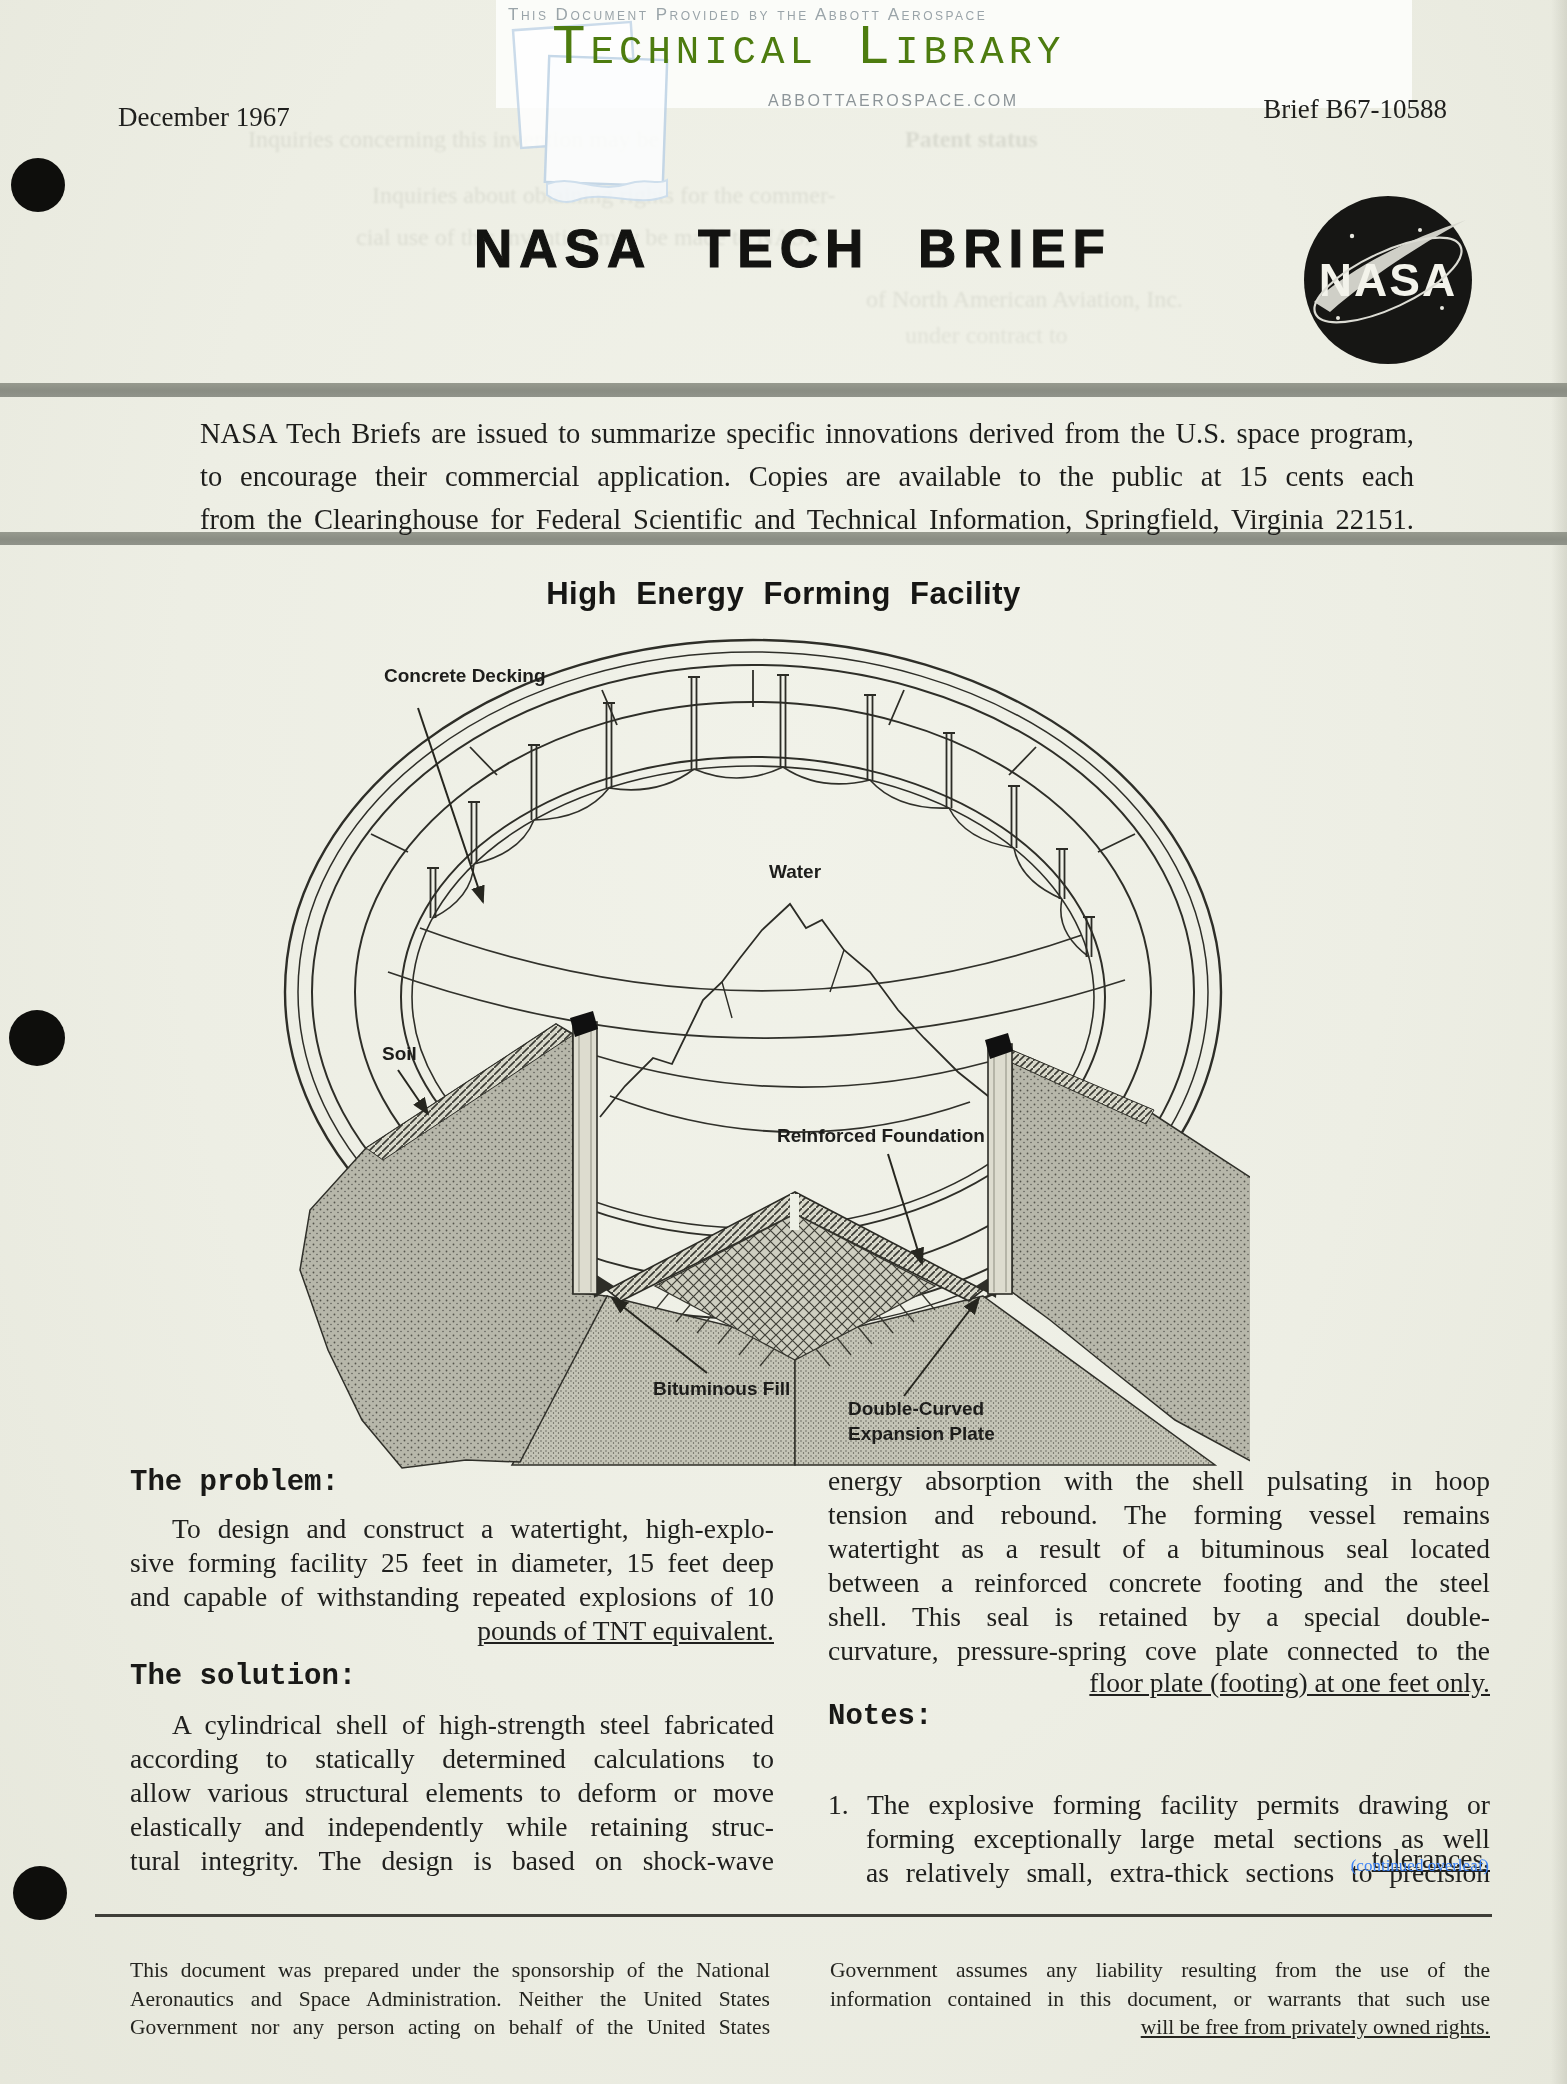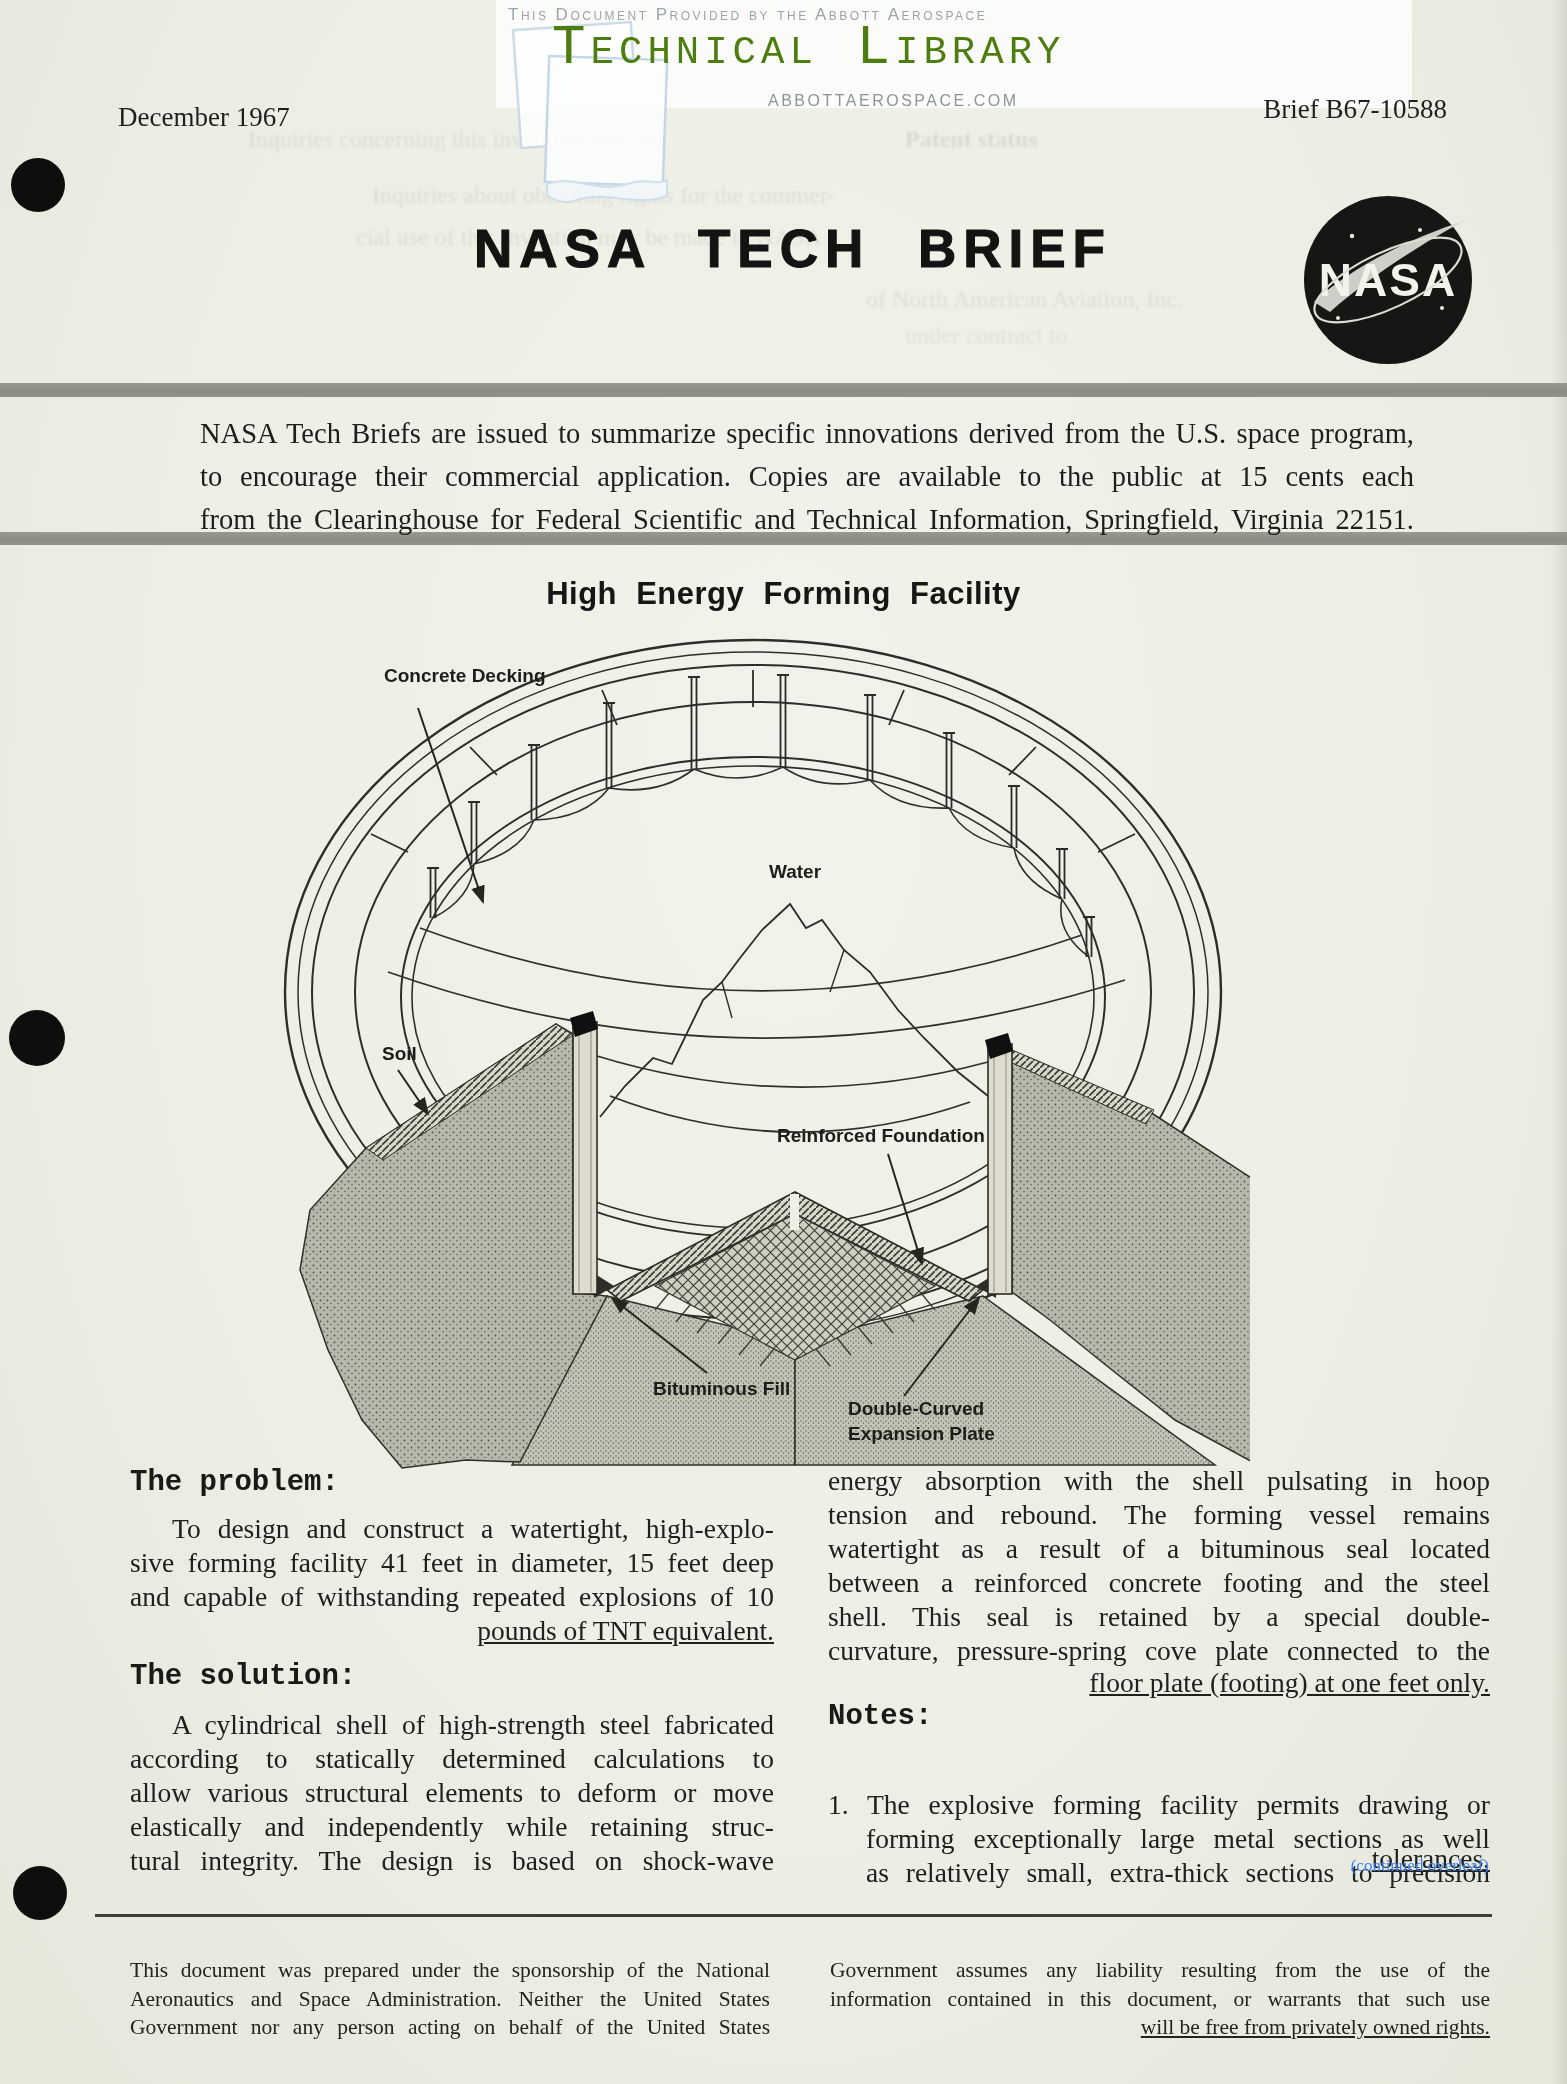--- a/index.html
+++ b/index.html
@@ -186,21 +186,21 @@
     <text x="507" y="522">Reinforced Foundation</text>
     <text x="383" y="775">Bituminous Fill</text>
     <text x="578" y="795">Double-Curved</text>
     <text x="578" y="820">Expansion Plate</text>
   </g>
 </svg>
 </div>
 
 <div class="abs colhead" style="left:130px;top:1466px;">The problem:</div>
 <div class="abs jlines body-text" style="left:130px;top:1512px;width:644px;text-indent:42px;">To design and construct a watertight, high-explo-
-sive forming facility 41 feet in diameter, 15 feet deep
+sive forming facility 25 feet in diameter, 15 feet deep
 and capable of withstanding repeated explosions of 10</div>
 <div class="abs body-text lastline" style="left:130px;top:1614px;width:644px;">pounds of TNT equivalent.</div>
 
 <div class="abs colhead" style="left:130px;top:1660px;text-align:center;">The solution:</div>
 <div class="abs jlines body-text" style="left:130px;top:1708px;width:644px;text-indent:42px;">A cylindrical shell of high-strength steel fabricated
 according to statically determined calculations to
 allow various structural elements to deform or move
 elastically and independently while retaining struc-
 tural integrity. The design is based on shock-wave</div>
 

